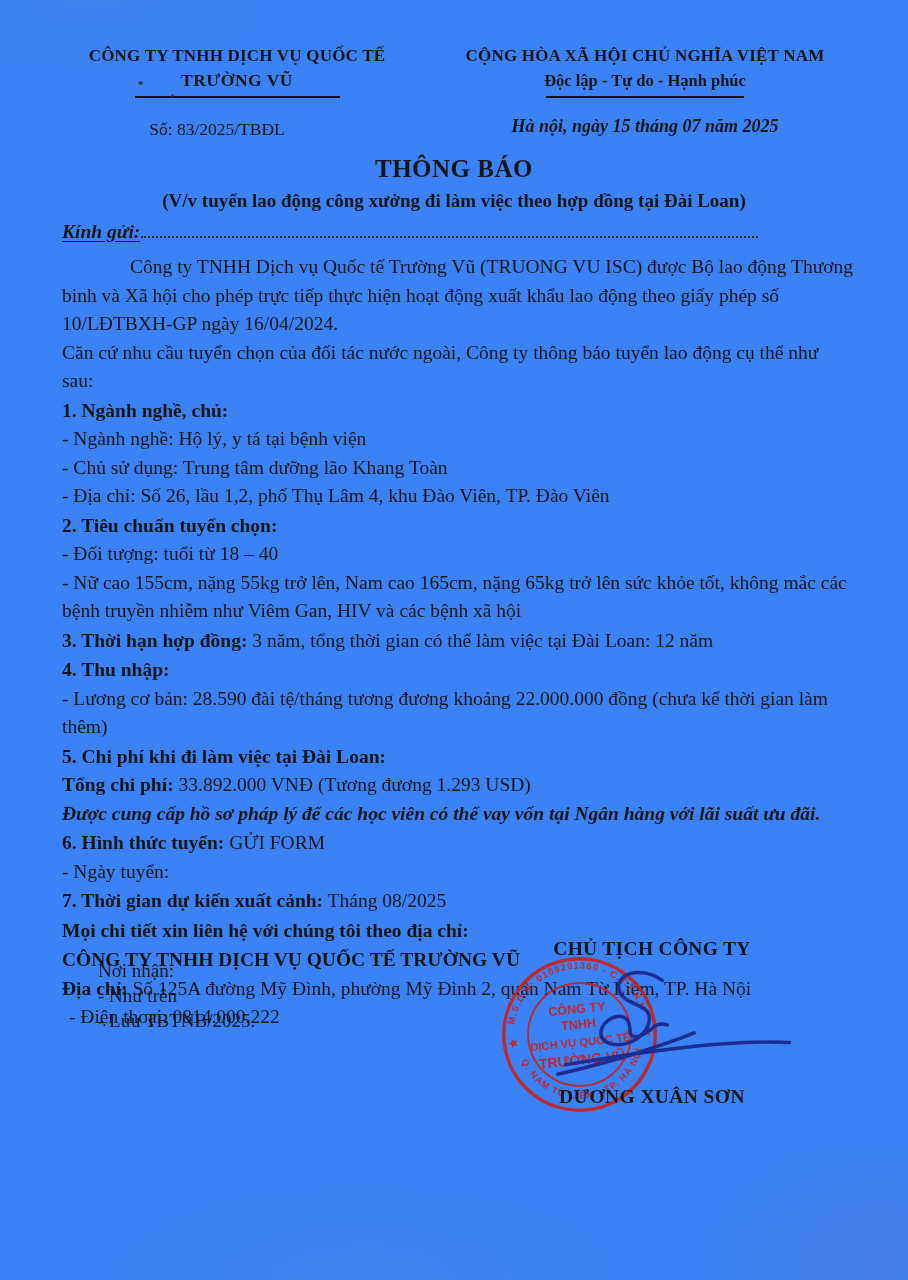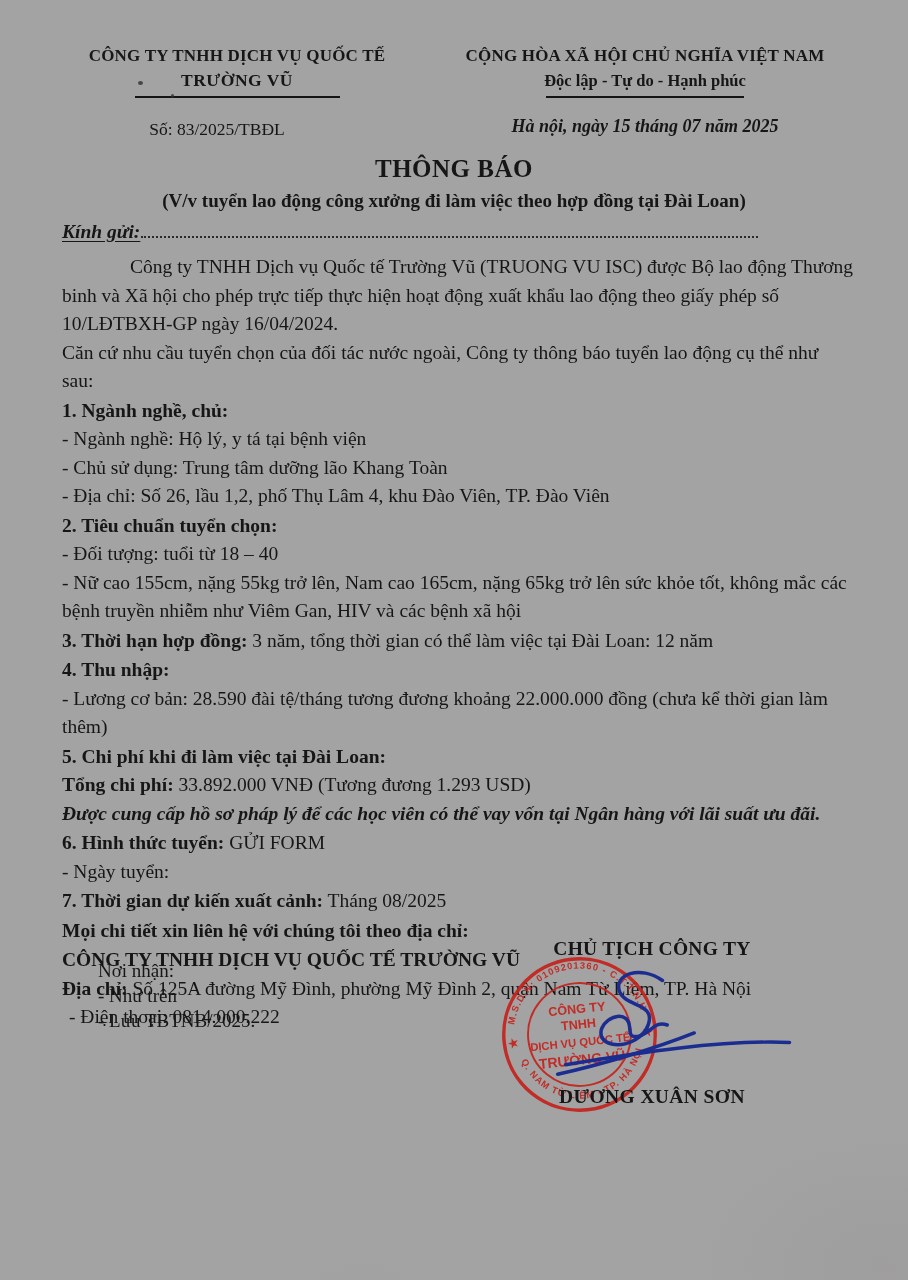--- a/index.html
+++ b/index.html
@@ -1,18 +1,18 @@
 <!DOCTYPE html>
 <html><head>
 <meta charset="utf-8">
 <style>
   html,body{margin:0;padding:0;background:#e8e8e8;}
   .page{
     position:relative;width:908px;height:1280px;margin:0 auto;
-    background:#a3a3a3;overflow:hidden;
+    background:#3b82f6;overflow:hidden;
     font-family:"Liberation Serif", serif;color:#161616;
   }
   .vignette{position:absolute;inset:0;pointer-events:none;
     background:
       radial-gradient(280px 200px at 97% 99%, rgba(130,118,122,.12), transparent 70%),
       radial-gradient(420px 160px at 40% 100%, rgba(160,148,148,.06), transparent 70%),
       radial-gradient(300px 120px at 10% 0%, rgba(150,150,150,.05), transparent 70%);
   }
   .b{font-weight:bold;}
   .i{font-style:italic;}

